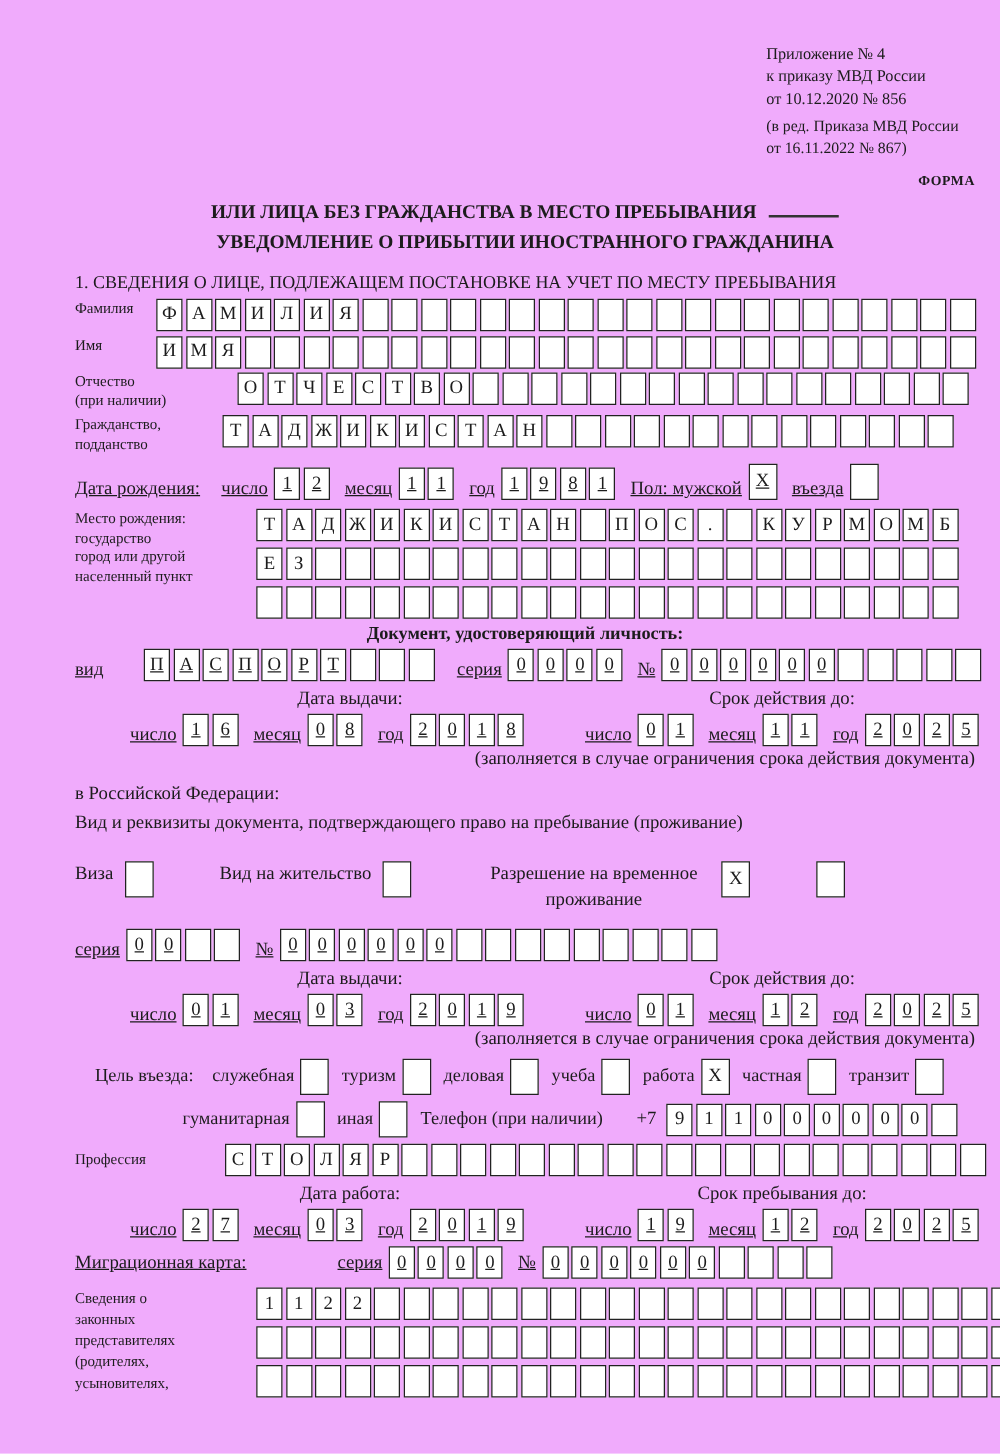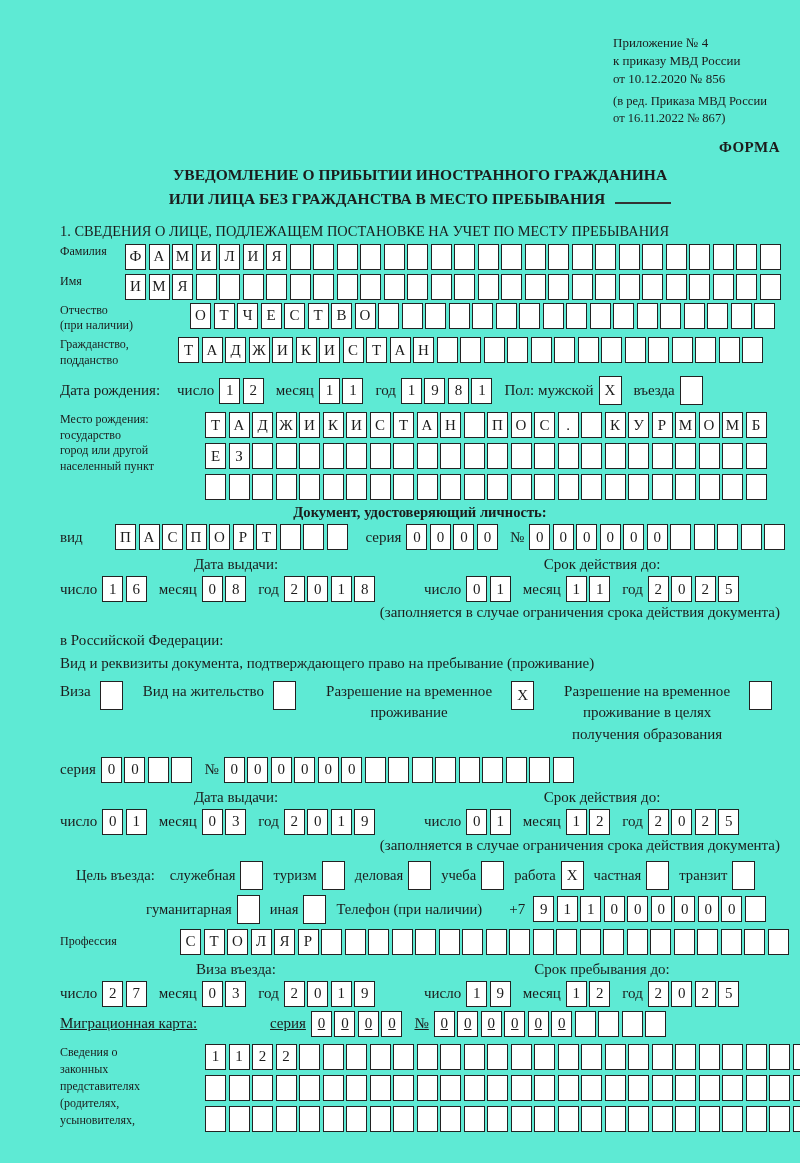--- a/index.html
+++ b/index.html
@@ -1,53 +1,53 @@
 <!DOCTYPE html>
 <html lang="ru"><head>
 <meta charset="utf-8">
 <style>
   html,body{margin:0;padding:0;background:#ffffff;}
   .page{
     width:800px;height:1163px;box-sizing:border-box;margin:0 auto;
-    padding:34px 20px 10px 60px;background:#5eead4;color:#1c1c1c;
+    padding:34px 20px 10px 60px;background:#f0abfc;color:#1c1c1c;
     font-family:"Liberation Serif","DejaVu Serif",serif;overflow:hidden;position:relative;
   }
   
   .cells{display:inline-flex;gap:2.5px;flex:none;align-items:flex-start;}
   .cell{
     box-sizing:border-box;flex:none;width:21px;height:26px;border:1.7px solid #222;
     display:inline-flex;align-items:center;justify-content:center;
     font-size:15px;line-height:1;background:#fff;
   }
   .cbx .cell{width:23px;height:29px;}
   
   .apx{margin-left:553px;width:210px;font-size:13px;line-height:1.4;}
   .apx2{margin-left:553px;width:215px;font-size:12.6px;line-height:1.38;margin-top:4px;}
-  .forma{font-weight:bold;font-size:15px;text-align:right;margin-top:12px;letter-spacing:.5px;}
+  .forma{font-weight:bold;font-size:11px;text-align:right;margin-top:12px;letter-spacing:.5px;}
   .title{font-weight:bold;font-size:15.5px;text-align:center;margin-top:7px;line-height:1.5;}
   .blank{display:inline-block;width:56px;height:3px;border-bottom:2.5px solid #333;margin-left:10px;}
   .sec{font-weight:normal;font-size:14.4px;margin-top:13px;white-space:nowrap;}
   
   .frow{display:flex;align-items:flex-start;margin-top:4px;}
   .flabel{font-size:12px;line-height:1.3;flex:none;}
   .w65{width:65px;} .w118{width:118px;} .w130{width:130px;} .w145{width:145px;} .w120{width:120px;}
   .stack > .cells{display:flex;}
   .stack > .cells + .cells{margin-top:5px;}
   
-  .dates{display:flex;margin-top:5px;}
+  .dates{display:flex;margin-top:5px;margin-left:44px;}
   .dgroup{width:352px;flex:none;}
   .dgroup.right{flex:1;padding-left:12px;}
   .dcaption{font-size:15px;text-align:center;line-height:1.2;}
-  .dline{display:flex;align-items:center;margin-top:3px;font-size:15px;}
+  .dline{display:flex;align-items:flex-end;margin-top:3px;font-size:15px;text-decoration:underline;}
   .dword{margin:0 5px 0 12px;flex:none;}
   .dline > .dword:first-child{margin-left:0;}
   .note{font-size:15px;text-align:right;margin-top:2px;}
   .intro{font-size:15px;line-height:1.55;margin-top:8px;}
   
-  .opts{display:flex;align-items:flex-start;margin-top:5px;}
+  .opts{display:flex;align-items:flex-start;margin-top:18px;gap:33px;}
   .opt{display:flex;align-items:flex-start;gap:9px;}
   .opt + .opt{margin-left:20px;}
   .opt-label{font-size:15px;line-height:1.45;}
   .opt-label.wide{width:186px;text-align:center;}
   
   .purposes{display:flex;align-items:center;margin-top:7px;font-size:14.6px;white-space:nowrap;}
   .purposes .plabel{margin:0 5px 0 10px;flex:none;}
   .purposes > .plabel:first-child,.purposes > .plabel.nol{margin-left:16px;}
   .line2{margin-left:70px;margin-top:5px;}
   .phone-label{margin-left:28px;}
@@ -66,22 +66,22 @@
     <div>к приказу МВД России</div>
     <div>от 10.12.2020 № 856</div>
   </div>
   <div class="apx2">
     <div>(в ред. Приказа МВД России</div>
     <div>от 16.11.2022 № 867)</div>
   </div>
   <div class="forma">ФОРМА</div>
 
   <div class="title">
+    <div><span>ИЛИ ЛИЦА БЕЗ ГРАЖДАНСТВА В МЕСТО ПРЕБЫВАНИЯ</span><span class="blank"></span></div>
     <div>УВЕДОМЛЕНИЕ О ПРИБЫТИИ ИНОСТРАННОГО ГРАЖДАНИНА</div>
-    <div><span>ИЛИ ЛИЦА БЕЗ ГРАЖДАНСТВА В МЕСТО ПРЕБЫВАНИЯ</span><span class="blank"></span></div>
   </div>
 
   <div class="sec">1. СВЕДЕНИЯ О ЛИЦЕ, ПОДЛЕЖАЩЕМ ПОСТАНОВКЕ НА УЧЕТ ПО МЕСТУ ПРЕБЫВАНИЯ</div>
 
   <div class="frow">
     <span class="flabel w65">Фамилия</span>
     <span class="cells">
         <span class="cell">Ф</span>
         <span class="cell">А</span>
         <span class="cell">М</span>
@@ -435,21 +435,20 @@
           <span class="cell"></span>
         </span>
     </div>
     <div class="opt">
       <span class="opt-label wide">Разрешение на временное проживание</span>
       <span class="cells cbx">
           <span class="cell">X</span>
         </span>
     </div>
     <div class="opt">
-      <span class="opt-label wide">Разрешение на временное проживание в целях получения образования</span>
       <span class="cells cbx">
           <span class="cell"></span>
         </span>
     </div>
   </div>
   <div class="dline" style="margin-top:11px">
     <span class="dword">серия</span>
     <span class="cells">
         <span class="cell">0</span>
         <span class="cell">0</span>
@@ -606,21 +605,21 @@
         <span class="cell"></span>
         <span class="cell"></span>
         <span class="cell"></span>
         <span class="cell"></span>
         <span class="cell"></span>
       </span>
   </div>
 
   <div class="dates">
     <div class="dgroup">
-      <div class="dcaption">Виза въезда:</div>
+      <div class="dcaption">Дата работа:</div>
       <div class="dline">
         <span class="dword">число</span>
         <span class="cells">
             <span class="cell">2</span>
             <span class="cell">7</span>
           </span>
         <span class="dword">месяц</span>
         <span class="cells">
             <span class="cell">0</span>
             <span class="cell">3</span>

